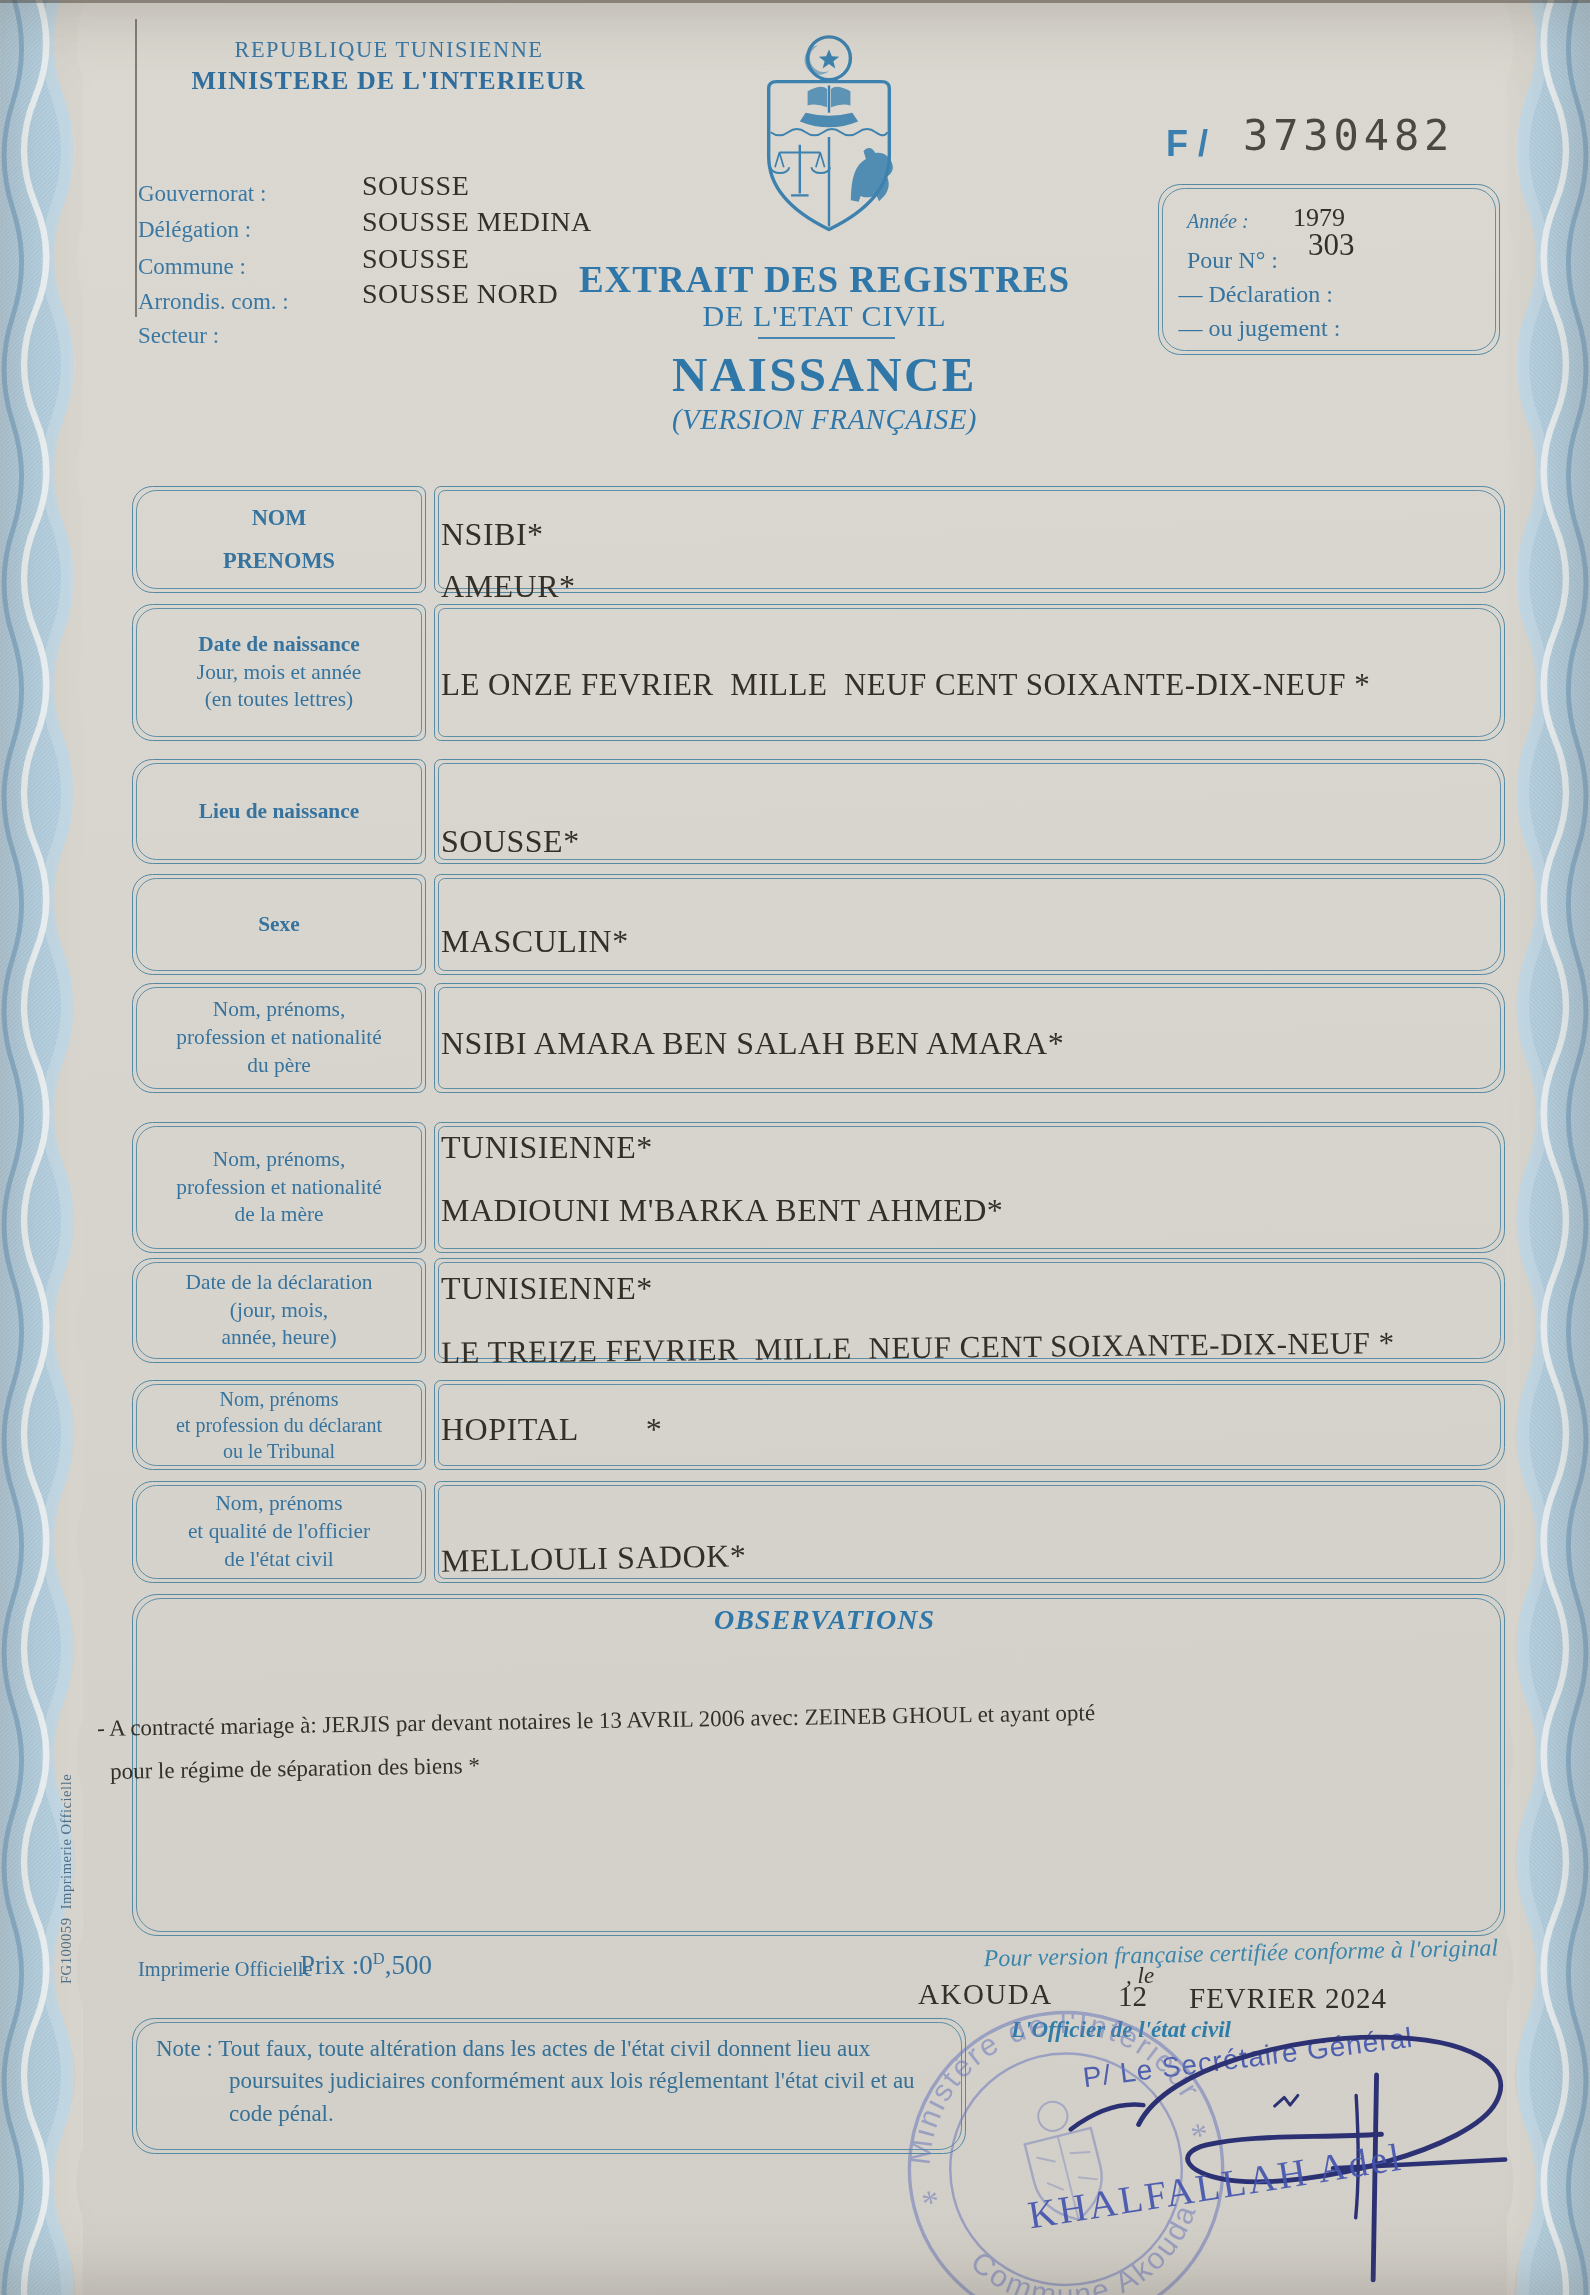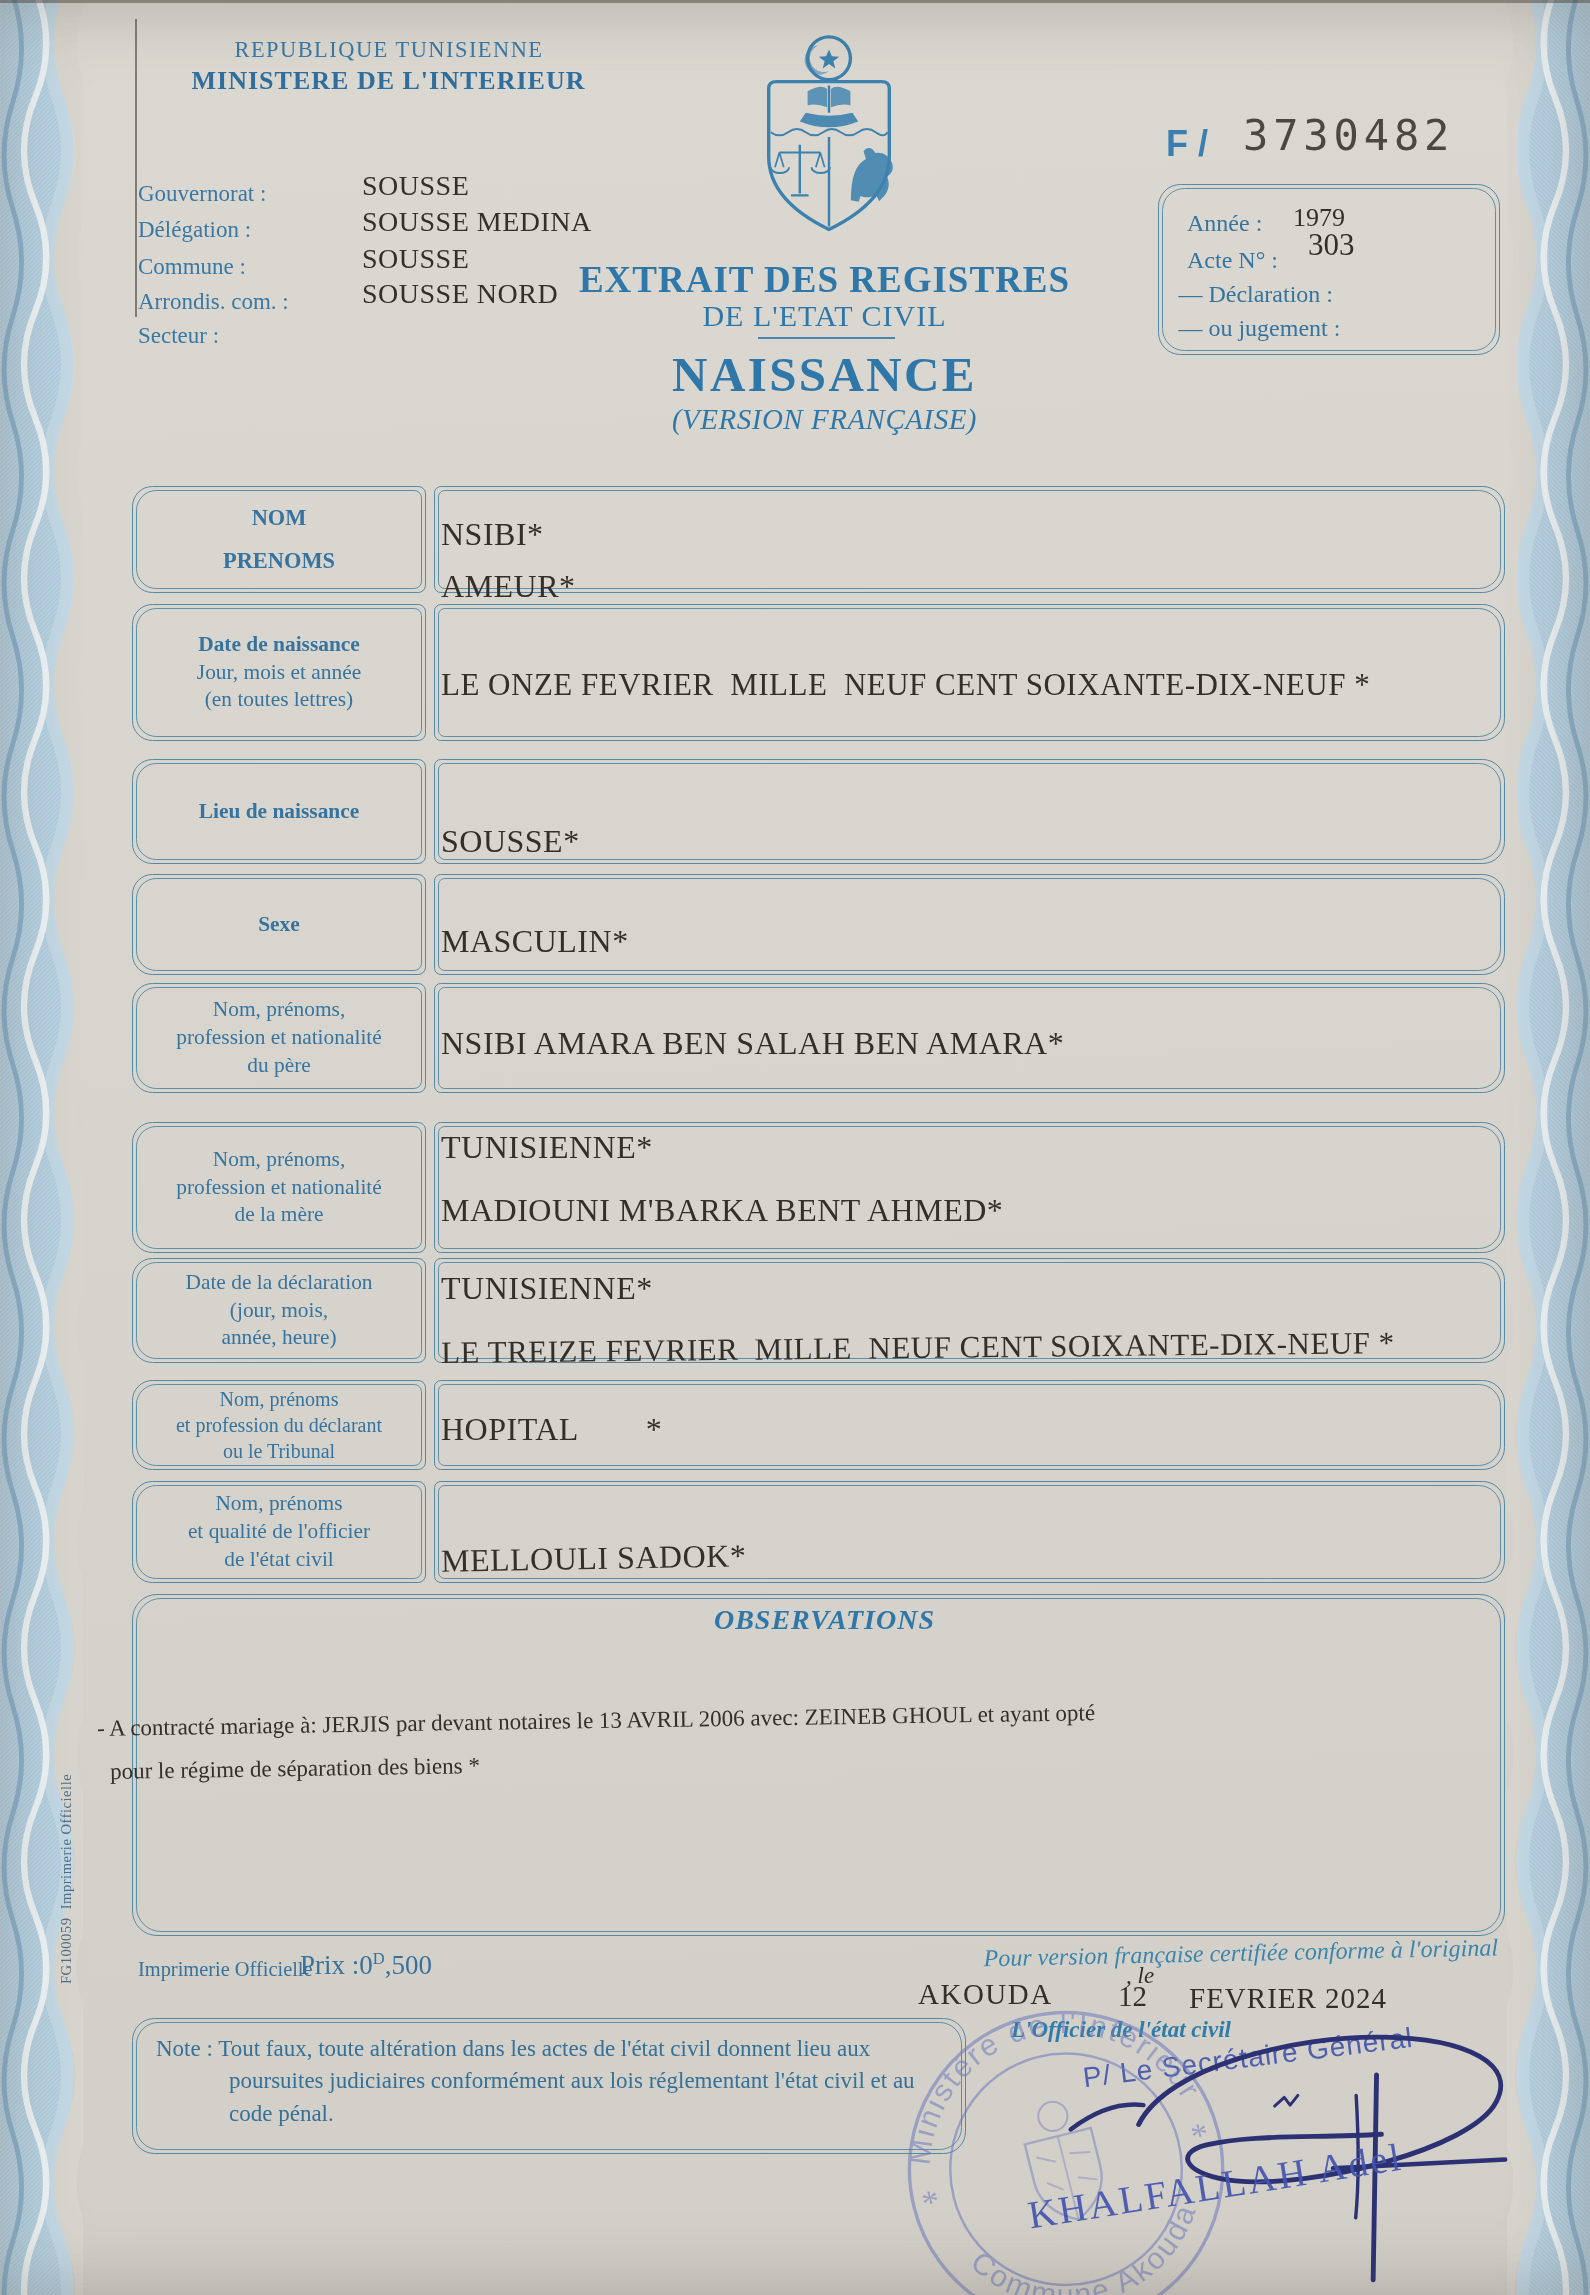--- a/index.html
+++ b/index.html
@@ -104,23 +104,23 @@
   <div class="abs ttl" style="left:552px;top:299px;width:545px;font-size:30px;letter-spacing:1px;">DE L'ETAT CIVIL</div>
   <div class="abs ttl" style="left:552px;top:258px;width:545px;font-size:37px;font-weight:700;letter-spacing:1px;">EXTRAIT DES REGISTRES</div>
   <div class="abs" style="left:758px;top:337px;width:137px;height:2.4px;background:#2f77a8;opacity:.85;"></div>
   <div class="abs ttl" style="left:552px;top:346px;width:545px;font-size:49px;font-weight:700;letter-spacing:2.4px;">NAISSANCE</div>
   <div class="abs ttl italic" style="left:552px;top:403px;width:545px;font-size:29px;letter-spacing:0.5px;">(VERSION FRANÇAISE)</div>
 
   <div class="abs" style="left:1166px;top:123px;font-family:'Liberation Sans',sans-serif;font-size:36px;font-weight:700;color:#3b7fb0;">F /</div>
   <div class="abs" style="left:1243px;top:111px;font-family:'DejaVu Sans Mono',monospace;font-size:42px;letter-spacing:4.9px;color:#4b4841;">3730482</div>
 
   <div class="dbox" style="left:1158px;top:184px;width:340px;height:169px;border-radius:22.4px;">
-    <div class="abs" style="left:28px;top:25px;font-size:24px;color:#36749f;">Année :</div>
+    <div class="abs" style="left:28px;top:25px;font-size:20px;color:#36749f;font-style:italic;">Année :</div>
     <div class="abs" style="left:134px;top:17.5px;font-size:26px;color:#343028;">1979</div>
-    <div class="abs" style="left:28px;top:62px;font-size:24px;color:#36749f;">Acte N° :</div>
+    <div class="abs" style="left:28px;top:62px;font-size:24px;color:#36749f;">Pour N° :</div>
     <div class="abs" style="left:149px;top:42px;font-size:31px;color:#343028;">303</div>
     <div class="abs" style="left:19.4px;top:96px;font-size:24px;color:#36749f;">— Déclaration :</div>
     <div class="abs" style="left:19.4px;top:130px;font-size:24px;color:#36749f;">— ou jugement :</div>
   </div>
 
   <div>
 
     <div class="dbox lblbox" style="left:132px;top:486px;width:292px;height:105px;justify-content:center;">
       <div class="lbl" style="line-height:1.9;font-size:22.4px;"><span class="lbl-strong">NOM
 PRENOMS</span></div>

